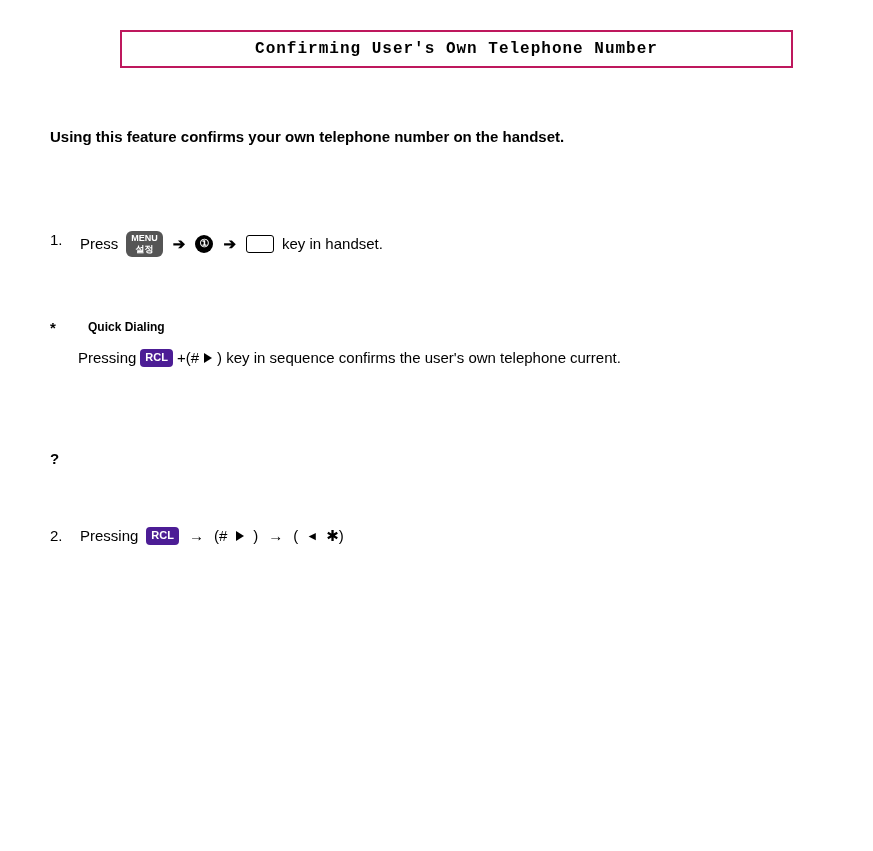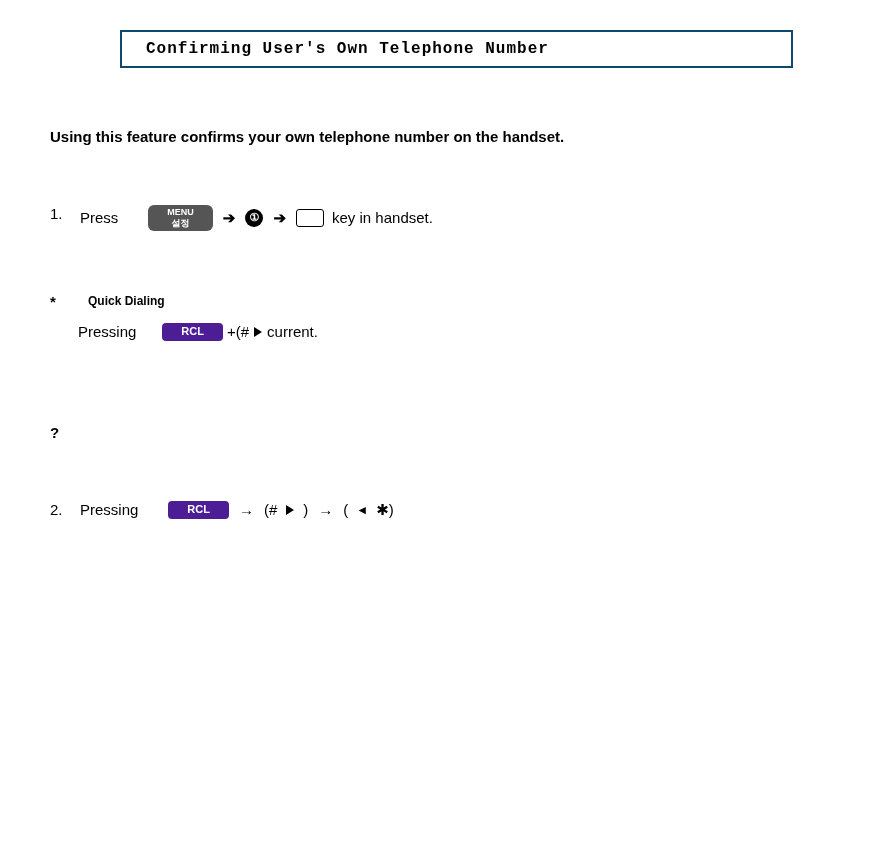--- a/index.html
+++ b/index.html
@@ -12,40 +12,41 @@
       background: #ffffff;
       font-family: Arial, sans-serif;
       font-size: 15px;
       color: #000000;
       width: 873px;
       min-height: 851px;
       padding: 20px 40px;
     }
 
     .header-box {
-      border: 2px solid #0c4a6e;
+      border: 2px solid #be185d;
       display: inline-block;
       padding: 8px 24px;
       margin: 10px auto 30px auto;
       display: flex;
+      justify-content: center;
       margin-left: 80px;
       margin-right: 40px;
     }
 
     .header-title {
       font-family: 'Courier New', Courier, monospace;
       font-weight: bold;
       font-size: 16px;
       letter-spacing: 1px;
     }
 
     .intro-text {
       font-weight: bold;
       font-size: 15px;
-      margin-bottom: 30px;
+      margin-bottom: 56px;
       margin-left: 10px;
     }
 
     .step-item {
       display: flex;
       align-items: flex-start;
       margin-bottom: 12px;
       margin-left: 10px;
     }
 
@@ -69,27 +70,26 @@
     
     .key-btn {
       display: inline-flex;
       align-items: center;
       justify-content: center;
       background: #555;
       color: #fff;
       border-radius: 6px;
       font-size: 10px;
       font-weight: bold;
-      padding: 2px 19px;
+      padding: 2px 5px;
       min-width: 30px;
       min-height: 18px;
       vertical-align: middle;
       line-height: 1.2;
       text-align: center;
-      margin-left: 22px;
     }
 
     .key-btn.menu {
       background: #555;
       font-size: 9px;
       min-width: 34px;
     }
 
     .key-btn.rcl {
       background: #4c1d95;
@@ -222,20 +222,21 @@
 <div class="section-block">
   <div class="section-header">
     <span class="section-marker">*</span>
     <span class="section-title">Quick Dialing</span>
   </div>
   <div class="section-body-inline">
     <span>Pressing</span>
     <span class="key-btn rcl">RCL</span>
     <span>+(#</span>
     <span class="small-triangle"></span>
+    <span>) key in sequence confirms the user's own telephone</span>
     <span>current.</span>
   </div>
 </div>
 
 <div class="big-spacer"></div>
 
 <div class="section-block">
   <div class="section-header">
     <span class="section-marker">?</span>
   </div>

